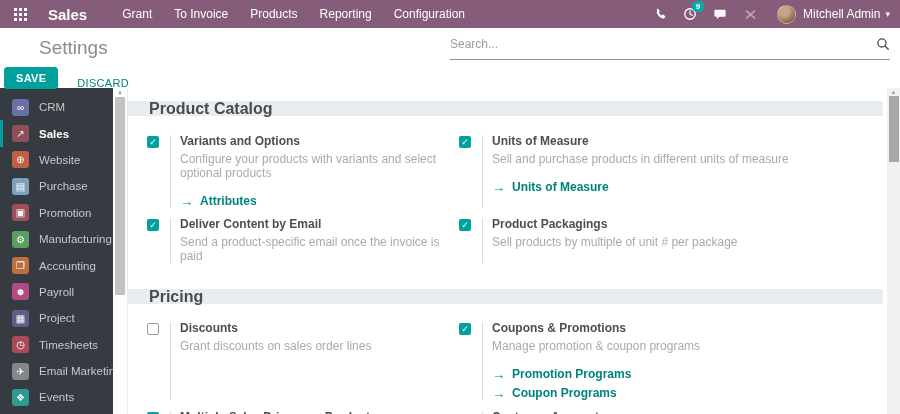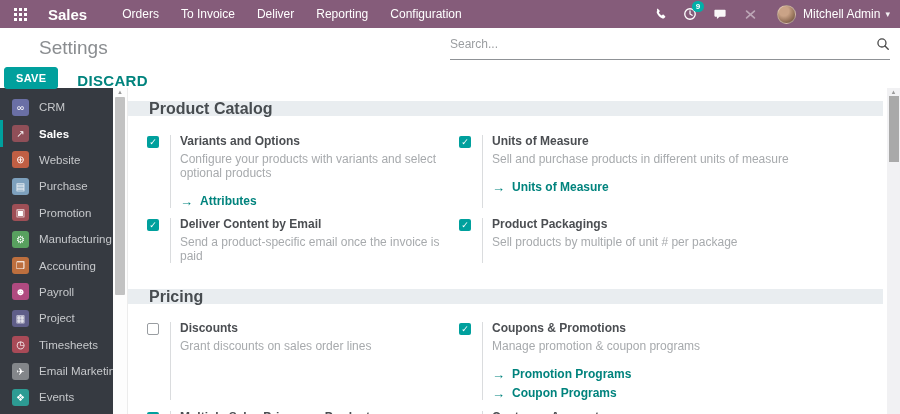--- a/index.html
+++ b/index.html
@@ -25,21 +25,21 @@
   .user-name { font-size:12px; cursor:pointer; }
   .caret { font-size:9px; margin-left:5px; opacity:.9; }
 
   
   .control { height:60px; position:relative; background:#fff; }
   .page-title { position:absolute; left:15px; top:9px; font-size:19px; color:#8a8d90;margin-left:24px; }
   .actions { position:absolute; left:4px; top:39px; display:flex; align-items:flex-end; }
   .btn-save { background:#00a09d; border:1px solid #00a09d; color:#fff; font-size:11px;
     font-weight:bold; padding:4px 11px; border-radius:3px; letter-spacing:.3px; cursor:pointer;
     font-family:"Liberation Sans",sans-serif; }
-  .btn-discard { background:none; border:none; color:#00837d; font-size:15px; font-weight:bold;
+  .btn-discard { background:none; border:none; color:#00837d; font-size:11px; font-weight:normal;
     margin-left:19px; letter-spacing:.3px; cursor:pointer; font-family:"Liberation Sans",sans-serif; }
   .searchbox { position:absolute; left:450px; right:10px; top:9px; height:23px;
     border-bottom:1px solid #8f9296; display:flex; align-items:flex-start; }
   .searchbox input { flex:1; border:none; outline:none; font-size:12px; color:#555;
     font-family:"Liberation Sans",sans-serif; background:transparent; }
   .searchbox input::placeholder { color:#9b9ea1; }
 
   
   .bodyrow { display:flex; height:326px; }
   .sidebar { width:113px; flex-shrink:0; background:#363a41; padding-top:6px; overflow:hidden; }
@@ -93,23 +93,23 @@
       <i></i>
       <i></i>
       <i></i>
       <i></i>
       <i></i>
       <i></i>
       <i></i>
   </div>
   <div class="brand">Sales</div>
   <div class="menu">
-    <div class="menu-item">Orders</div>
+    <div class="menu-item">Grant</div>
     <div class="menu-item">To Invoice</div>
-    <div class="menu-item">Deliver</div>
+    <div class="menu-item">Products</div>
     <div class="menu-item">Reporting</div>
     <div class="menu-item">Configuration</div>
   </div>
   <div class="tb-right">
     <span class="tb-ico">
       <svg width="13" height="13" viewBox="0 0 16 16">
           <path d="M3.6 1.3c.4-.4 1-.4 1.4 0l1.8 1.8c.4.4.4 1 0 1.4l-.9.9c.8 1.5 2.2 2.9 3.7 3.7l.9-.9c.4-.4 1-.4 1.4 0l1.8 1.8c.4.4.4 1 0 1.4l-1 1c-.6.6-1.5.8-2.3.5-3.2-1.2-5.8-3.8-7-7-.3-.8-.1-1.7.5-2.3z" fill="#fff"></path>
         </svg>
     </span>
     <span class="tb-ico">

